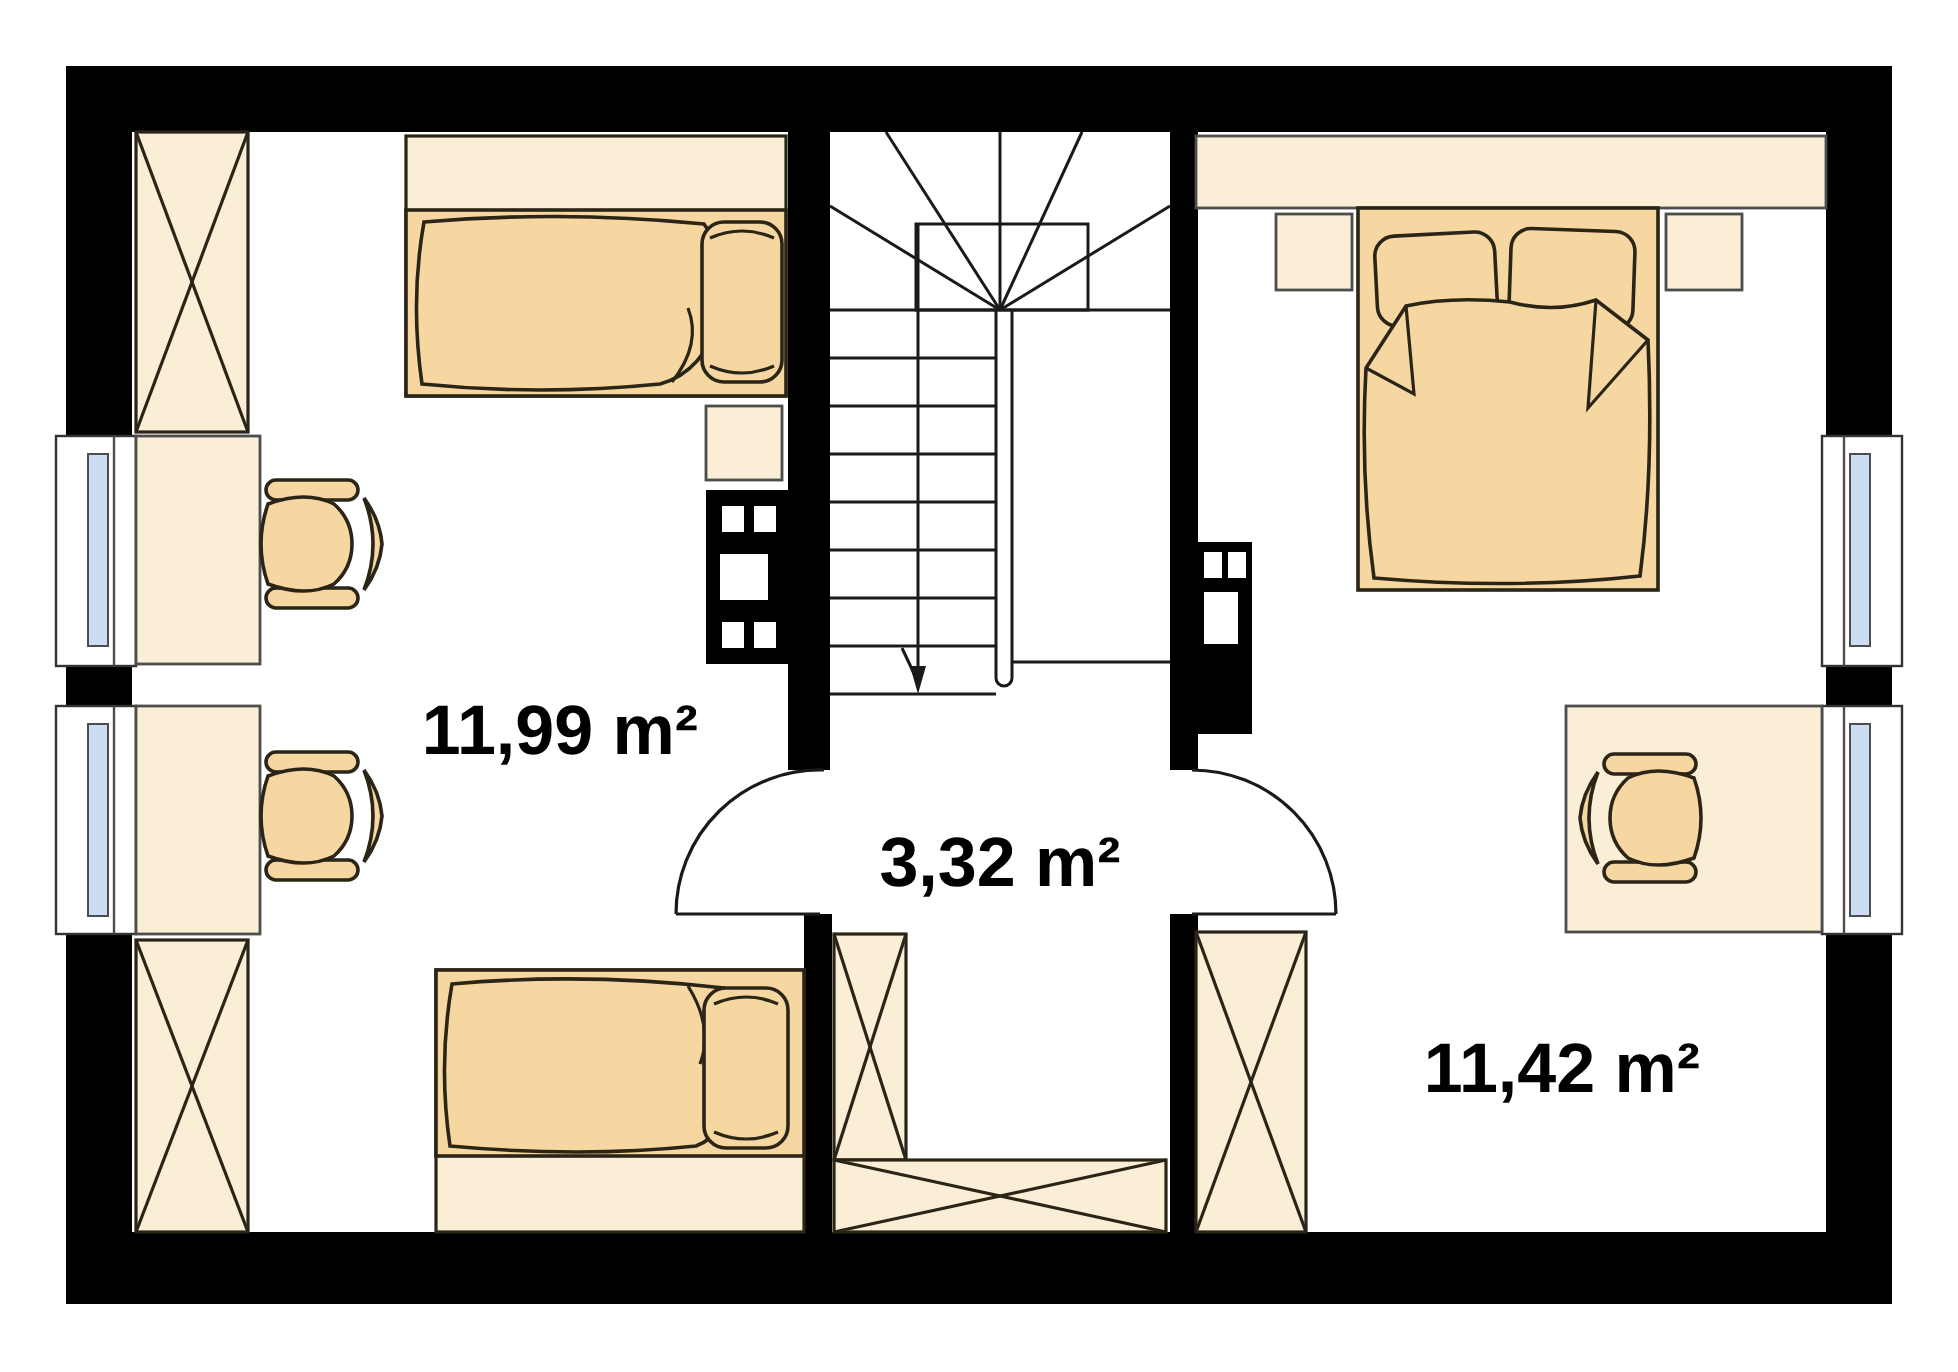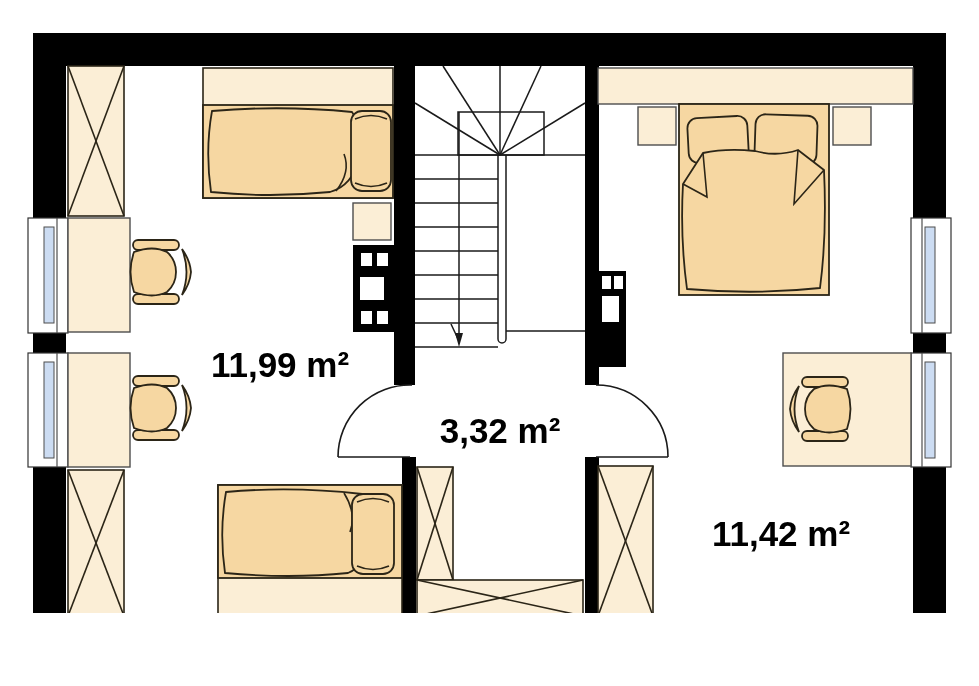--- a/index.html
+++ b/index.html
@@ -1,16 +1,16 @@
 <!DOCTYPE html>
 <html style="--wall: #000000; --furniture-light: #fbeed6; --furniture-dark: #f6d7a2; --glass: #ccdcf2; --outline: #2b2517; --frame-gray: #4d4d4d; --paper: #ffffff;"><head>
 <meta charset="utf-8">
 <style>
   html,body{margin:0;padding:0;background:#fff;}
-  .canvas{position:relative;width:979px;height:613px;background:#fff;overflow:hidden;
+  .canvas{position:relative;width:979px;height:686px;background:#fff;overflow:hidden;
           font-family:"Liberation Sans", sans-serif;}
   svg{position:absolute;left:0;top:0;}
   .wall{fill:var(--wall,#000);}
   .lite{fill:var(--furniture-light,#fbeed6);stroke:var(--outline,#2b2517);stroke-width:1.6;}
   .liteg{fill:var(--furniture-light,#fbeed6);stroke:var(--frame-gray,#4d4d4d);stroke-width:1.4;}
   .dark{fill:var(--furniture-dark,#f6d7a2);stroke:var(--outline,#2b2517);stroke-width:1.8;}
   .ln{stroke:var(--outline,#2b2517);stroke-width:1.6;fill:none;}
   .sln{stroke:#1a1a1a;stroke-width:1.5;fill:none;}
   .thin{stroke:var(--frame-gray,#4d4d4d);stroke-width:1.2;fill:none;}
   .winbox{fill:#fff;stroke:#333;stroke-width:1.2;}

